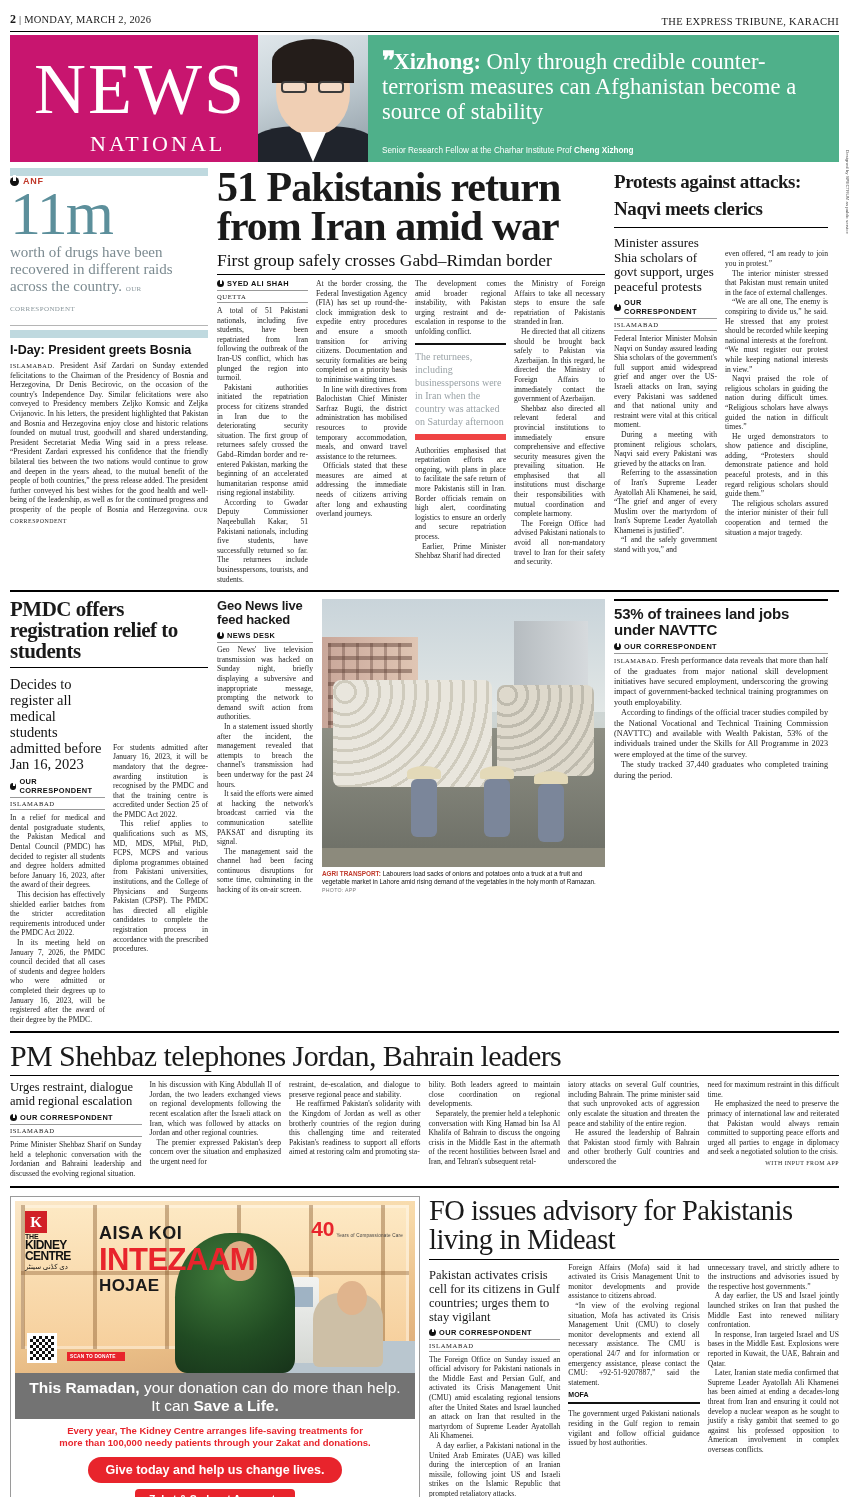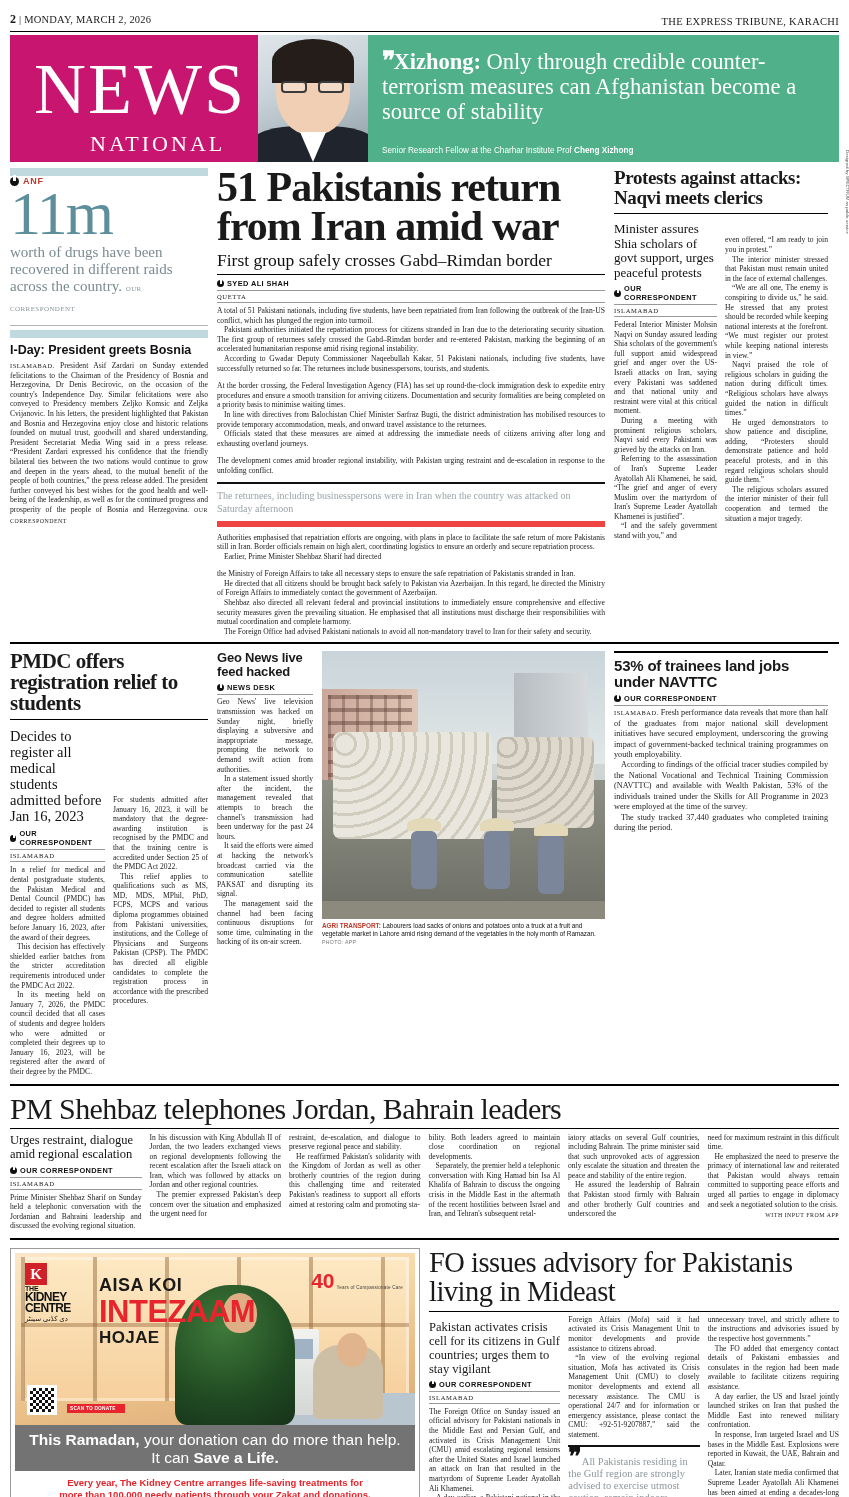--- a/index.html
+++ b/index.html
@@ -100,21 +100,21 @@
                 color:#111; margin-top:4px; margin-bottom:4px; }
   .cols3 { display:flex; gap:8px; }
   .cols3 > div { flex:1; }
   .cols2 { display:flex; gap:8px;align-items:center; }
   .cols2 > div { flex:1; }
 
   .pullquote { border-top:2px solid #111; border-bottom:6px solid #ef4444;
                padding:5px 0 6px 0; margin:6px 0; color:#9aa3a7;
                font-family:"Liberation Serif",serif; font-size:10px; line-height:13px; }
 
-  .rhead { font-size:19px; line-height:20px; font-weight:bold; font-family:"Liberation Serif",serif;
+  .rhead { font-size:19px; line-height:27px; font-weight:bold; font-family:"Liberation Serif",serif;
            letter-spacing:-.4px; }
   .rkicker { font-size:13px; line-height:14.5px; color:#111; font-family:"Liberation Serif",serif;
              margin:4px 0 4px 0; }
 
   
   .zone2 { display:flex; gap:9px; margin-top:7px; }
   .z2-a { width:198px; } .z2-b { width:96px; } .z2-c { width:283px; } .z2-d { width:214px; }
   .hl-md { font-size:21px; line-height:21px; font-weight:bold; letter-spacing:-.5px; }
   .hl-sm { font-family:"Liberation Sans",sans-serif; font-weight:bold; font-size:13px;
            line-height:14px; letter-spacing:-.2px; }
@@ -298,21 +298,21 @@
           <p class="first"><span class="islamabad-lead">ISLAMABAD.</span> <span>President Asif Zardari on Sunday extended felicitations to the Chairman of the Presidency of Bosnia and Herzegovina, Dr Denis Becirovic, on the occasion of the country's Independence Day. Similar felicitations were also conveyed to Presidency members Zeljko Komsic and Zeljka Cvijanovic. In his letters, the president highlighted that Pakistan and Bosnia and Herzegovina enjoy close and historic relations founded on mutual trust, goodwill and shared understanding, President Secretariat Media Wing said in a press release. “President Zardari expressed his confidence that the friendly bilateral ties between the two nations would continue to grow and deepen in the years ahead, to the mutual benefit of the people of both countries,” the press release added. The president further conveyed his best wishes for the good health and well-being of the leadership, as well as for the continued progress and prosperity of the people of Bosnia and Herzegovina.</span> <span class="smallcaps-src">OUR CORRESPONDENT</span></p>
         </div>
       </div>
     </div>
 
     <div class="z1-mid">
       <div class="mainhead">51 Pakistanis return from Iran amid war</div>
       <div class="mainkicker">First group safely crosses Gabd–Rimdan border</div>
       <div class="rule-thin"></div>
 
-      <div class="cols3" style="margin-top:4px;flex-direction:column;">
+      <div class="cols3" style="margin-top:4px;">
         <div>
           <div class="byline">
             <span class="bullet"></span>
             <span>SYED ALI SHAH</span>
           </div>
           <div class="dateline">QUETTA</div>
           <div class="body-col">
             <p class="first">A total of 51 Pakistani nationals, including five students, have been repatriated from Iran following the outbreak of the Iran-US conflict, which has plunged the region into turmoil.</p>
             <p>Pakistani authorities initiated the repatriation process for citizens stranded in Iran due to the deteriorating security situation. The first group of returnees safely crossed the Gabd–Rimdan border and re-entered Pakistan, marking the beginning of an accelerated humanitarian response amid rising regional instability.</p>
             <p>According to Gwadar Deputy Commissioner Naqeebullah Kakar, 51 Pakistani nationals, including five students, have successfully returned so far. The returnees include businesspersons, tourists, and students.</p>
@@ -593,34 +593,29 @@
             <p class="first">The Foreign Office on Sunday issued an official advisory for Pakistani nationals in the Middle East and Persian Gulf, and activated its Crisis Management Unit (CMU) amid escalating regional tensions after the United States and Israel launched an attack on Iran that resulted in the martyrdom of Supreme Leader Ayatollah Ali Khamenei.</p>
             <p>A day earlier, a Pakistani national in the United Arab Emirates (UAE) was killed during the interception of an Iranian missile, following joint US and Israeli strikes on the Islamic Republic that prompted retaliatory attacks.</p>
 
           </div>
         </div>
         <div>
           <div class="body-col">
             <p class="first">Foreign Affairs (Mofa) said it had activated its Crisis Management Unit to monitor developments and provide assistance to citizens abroad.</p>
             <p>“In view of the evolving regional situation, Mofa has activated its Crisis Management Unit (CMU) to closely monitor developments and extend all necessary assistance. The CMU is operational 24/7 and for information or emergency assistance, please contact the CMU: +92-51-9207887,” said the statement.</p>
           </div>
-          <div class="mofa-quote">
-            <span class="qmark" style="color:#111;font-weight:bold;">❞</span>
-            <span>All Pakistanis residing in the Gulf region are strongly advised to exercise utmost caution, remain indoors</span>
-          </div>
           <div class="mofa-src">MOFA</div>
           <div class="body-col" style="margin-top:5px;">
             <p class="first">The government urged Pakistani nationals residing in the Gulf region to remain vigilant and follow official guidance issued by host authorities.</p>
 
           </div>
         </div>
         <div>
           <div class="body-col">
             <p class="first">unnecessary travel, and strictly adhere to the instructions and advisories issued by the respective host governments.”</p>
-            <p>The FO added that emergency contact details of Pakistani embassies and consulates in the region had been made available to facilitate citizens requiring assistance.</p>
             <p>A day earlier, the US and Israel jointly launched strikes on Iran that pushed the Middle East into renewed military confrontation.</p>
             <p>In response, Iran targeted Israel and US bases in the Middle East. Explosions were reported in Kuwait, the UAE, Bahrain and Qatar.</p>
             <p>Later, Iranian state media confirmed that Supreme Leader Ayatollah Ali Khamenei has been aimed at ending a decades-long threat from Iran and ensuring it could not develop a nuclear weapon as he sought to justify a risky gambit that seemed to go against his professed opposition to American involvement in complex overseas conflicts.</p>
           </div>
         </div>
       </div>
     </div>
   </div>
 
 </div>

